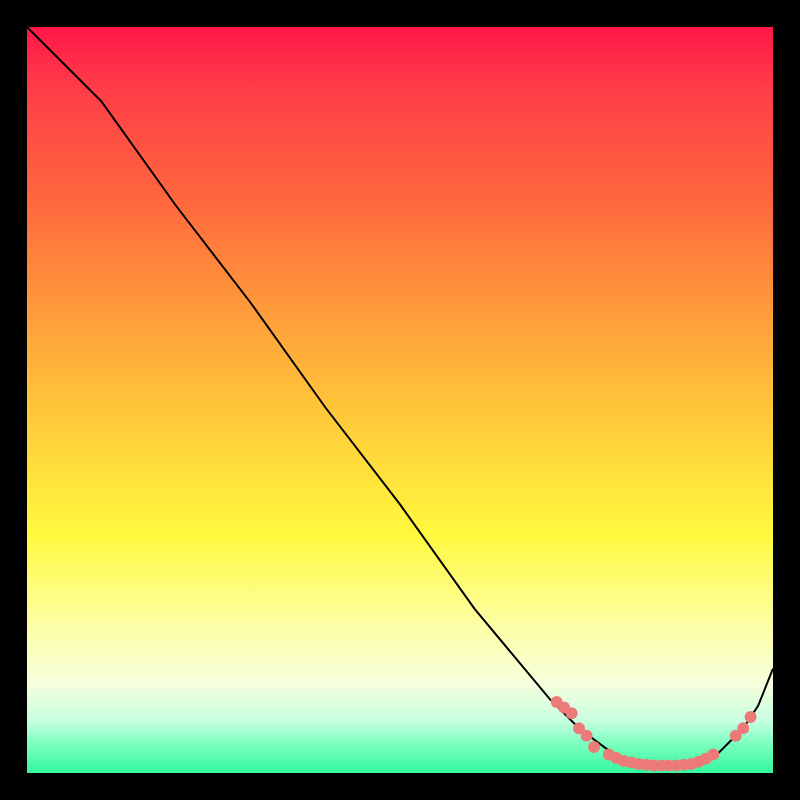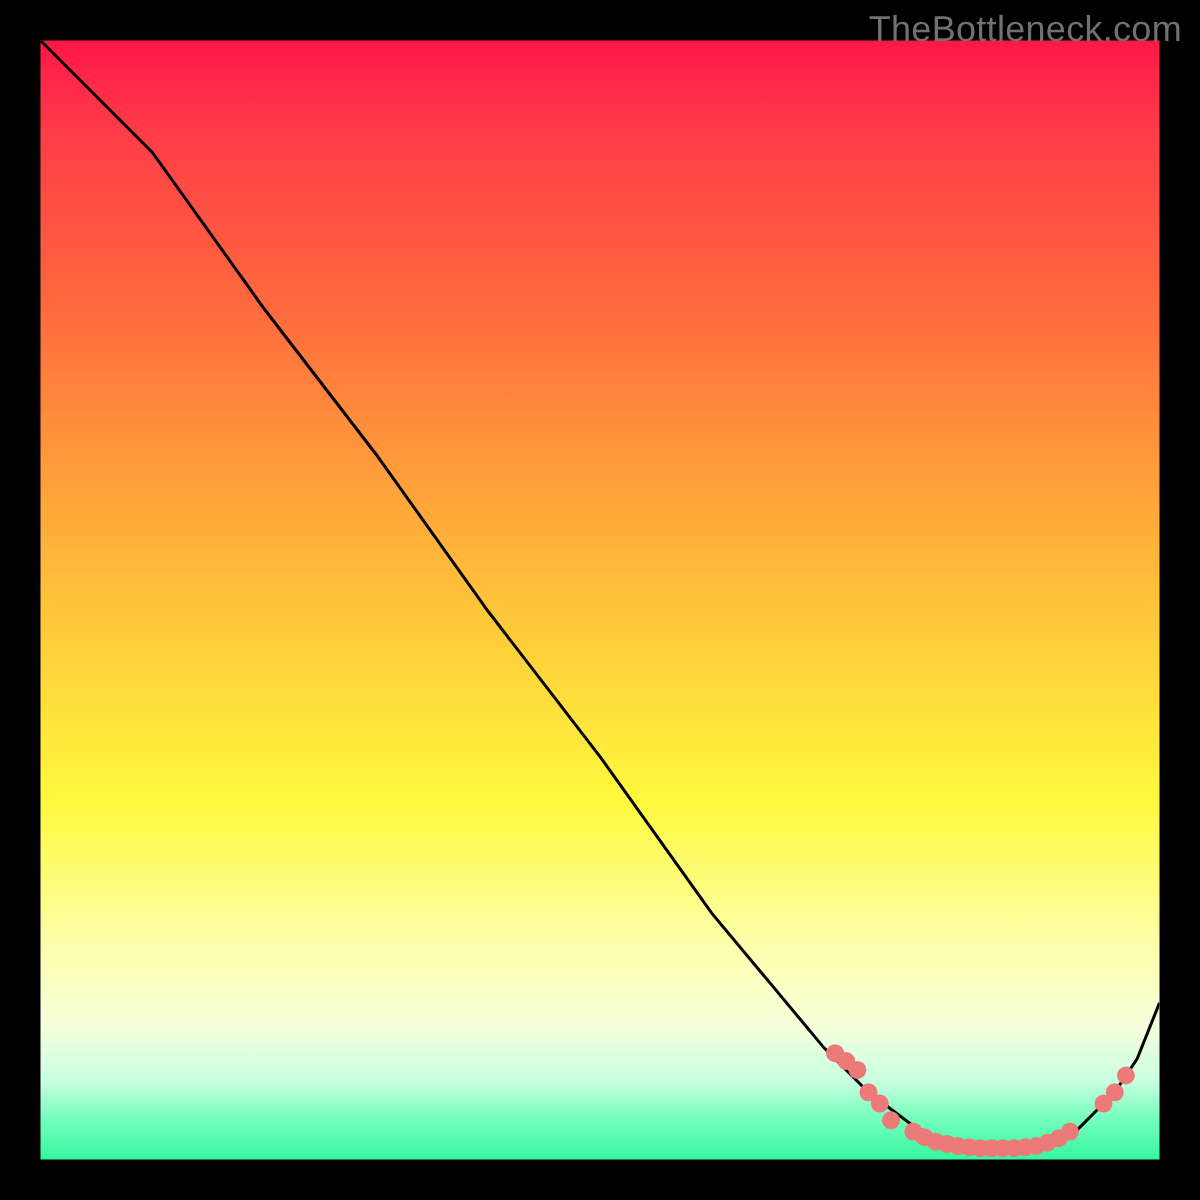--- a/index.html
+++ b/index.html
@@ -45,21 +45,20 @@
   .curve-layer {
     position: absolute;
     left: 0; top: 0;
     width: 746px; height: 746px;
   }
 </style>
 </head>
 <body>
 
 <div class="frame">
-  <div class="watermark">TheBottleneck.com</div>
   <div class="plot">
     <svg class="curve-layer" viewBox="0 0 746 746" preserveAspectRatio="none">
       <path id="curve-path" d="M0.0 0.0 L44.8 44.8 L74.6 74.6 L149.2 179.0 L223.8 276.0 L298.4 380.5 L373.0 477.4 L447.6 581.9 L484.9 626.6 L522.2 671.4 L552.0 701.2 L581.9 723.6 L596.8 731.1 L611.7 738.5 L626.6 738.5 L641.6 738.5 L656.5 738.5 L671.4 738.5 L686.3 731.1 L701.2 716.2 L716.2 701.2 L731.1 678.9 L746.0 641.6 " fill="none" stroke="#000" stroke-width="2"></path>
       <g id="marker-group">
           <circle cx="529.7" cy="675.1" r="6" fill="#ec7a78"></circle>
           <circle cx="537.1" cy="680.4" r="6" fill="#ec7a78"></circle>
           <circle cx="544.6" cy="686.3" r="6" fill="#ec7a78"></circle>
           <circle cx="552.0" cy="701.2" r="6" fill="#ec7a78"></circle>
           <circle cx="559.5" cy="708.7" r="6" fill="#ec7a78"></circle>
           <circle cx="567.0" cy="719.9" r="6" fill="#ec7a78"></circle>

